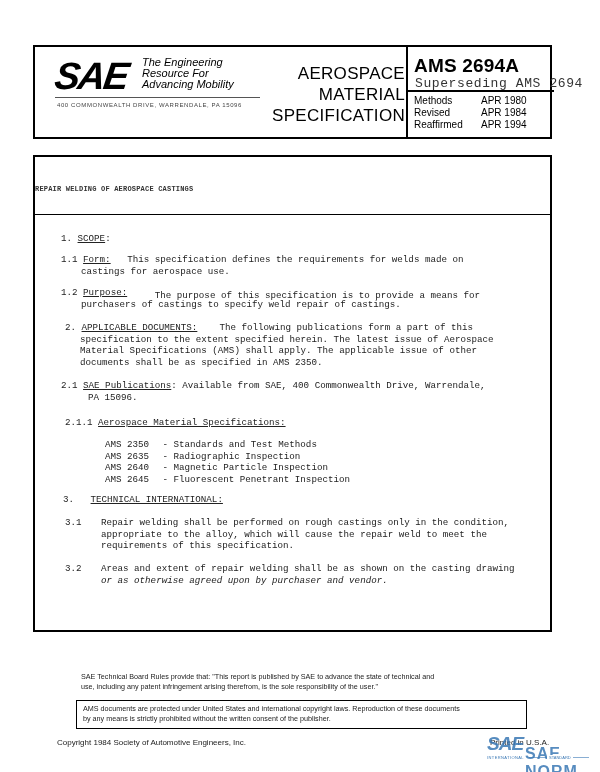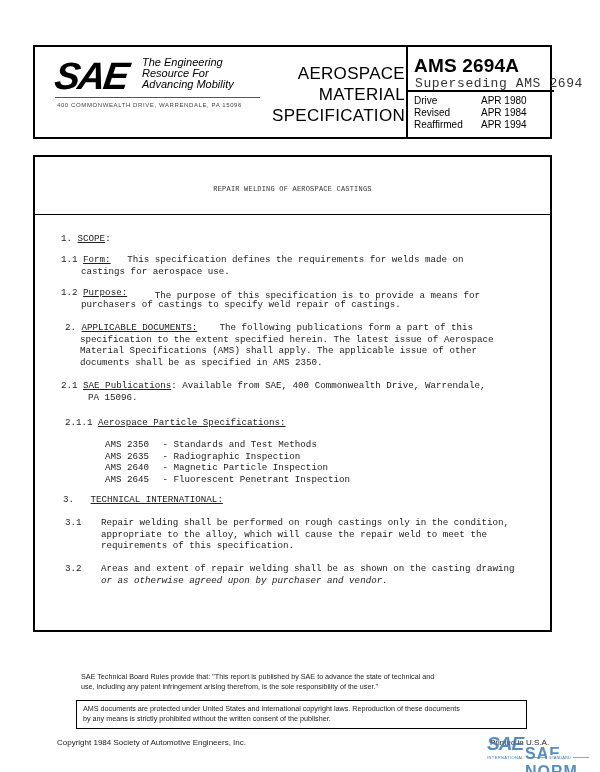--- a/index.html
+++ b/index.html
@@ -21,21 +21,21 @@
     .ams-top { position: absolute; left: 0; top: 0; width: 100%; height: 47px; border-bottom: 2px solid #000; box-sizing: border-box; }
     .ams-number { position: absolute; left: 6px; top: 10px; font-size: 19px; font-weight: bold; white-space: nowrap; letter-spacing: 0.2px; }
     .superseding { position: absolute; left: 7px; top: 31px; font-size: 13px; color: #333; white-space: nowrap; letter-spacing: 0.6px; }
     .dates { position: absolute; left: 6px; top: 50px; font-size: 10px; line-height: 12px; }
     .date-row { display: flex; white-space: nowrap; }
     .date-label { width: 67px; }
 
     
     .content-box { position: absolute; left: 33px; top: 155px; width: 519px; height: 477px; border: 2px solid #000; box-sizing: border-box; }
     .doc-title-row { position: absolute; left: 0; top: 0; width: 100%; height: 58px; border-bottom: 1px solid #000; box-sizing: border-box; }
-    .doc-title { position: absolute; left: 0; right: 0; top: 28px; text-align: center; font-size: 7px; color: #333; letter-spacing: 0.2px; }
+    .doc-title { position: absolute; left: 0; right: 0; top: 28px; text-align: left; font-size: 7px; color: #333; letter-spacing: 0.2px; font-weight: bold; }
     .body-text { position: absolute; left: 0; top: 58px; width: 100%; font-size: 9.2px; color: #222; line-height: 11.5px; }
     .para { position: absolute; white-space: nowrap; }
     .u { text-decoration: underline; }
 
     
     .rules-text { position: absolute; left: 81px; top: 672px; width: 440px; font-size: 7.2px; line-height: 9.7px; color: #222; }
     .rules-text div { white-space: nowrap; }
     .copyright-box { position: absolute; left: 76px; top: 700px; width: 451px; height: 29px; border: 1.5px solid #000; box-sizing: border-box; font-size: 7.2px; line-height: 9.7px; color: #222; padding: 3px 0 0 6px; }
     .copyright-box div { white-space: nowrap; }
     .copyright-line { position: absolute; left: 57px; top: 738px; font-size: 8px; color: #222; white-space: nowrap; }
@@ -66,21 +66,21 @@
     <div>MATERIAL</div>
     <div>SPECIFICATION</div>
   </div>
   <div class="ams-box">
     <div class="ams-top">
       <div class="ams-number sans">AMS 2694A</div>
       <div class="superseding mono">Superseding AMS 2694</div>
     </div>
     <div class="dates sans">
       <div class="date-row">
-        <span class="date-label">Drive</span>
+        <span class="date-label">Methods</span>
         <span>APR 1980</span>
       </div>
       <div class="date-row">
         <span class="date-label">Revised</span>
         <span>APR 1984</span>
       </div>
       <div class="date-row">
         <span class="date-label">Reaffirmed</span>
         <span>APR 1994</span>
       </div>
@@ -131,21 +131,21 @@
     <div class="para" style="left:26px; top:165px;">
       <div>
         <span>2.1</span>
         <span class="u">SAE Publications</span><span>: Available from SAE, 400 Commonwealth Drive, Warrendale,</span>
       </div>
       <div style="padding-left:27px;">PA 15096.</div>
     </div>
 
     <div class="para" style="left:30px; top:202px;">
       <span>2.1.1</span>
-      <span class="u">Aerospace Particle Specifications:</span>
+      <span class="u">Aerospace Material Specifications:</span>
     </div>
 
     <div class="para" style="left:70px; top:224px;">
       <div>
         <span style="display:inline-block; width:52px;">AMS 2350</span>
         <span>- Standards and Test Methods</span>
       </div>
       <div>
         <span style="display:inline-block; width:52px;">AMS 2635</span>
         <span>- Radiographic Inspection</span>

